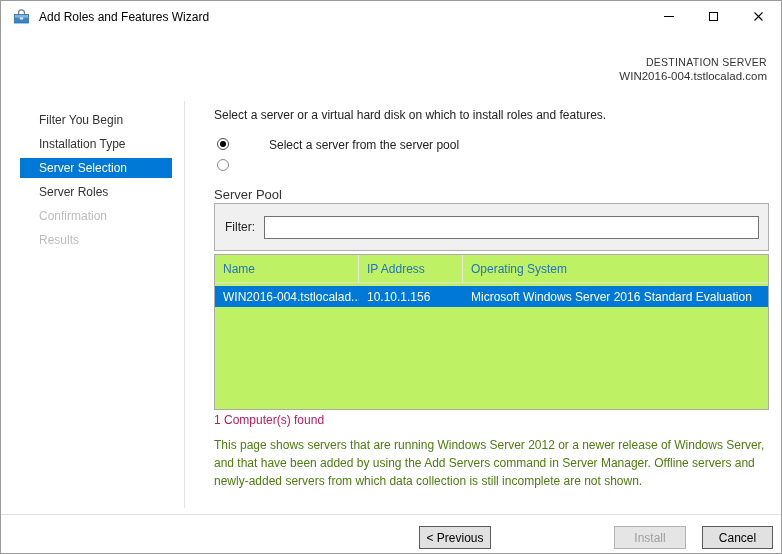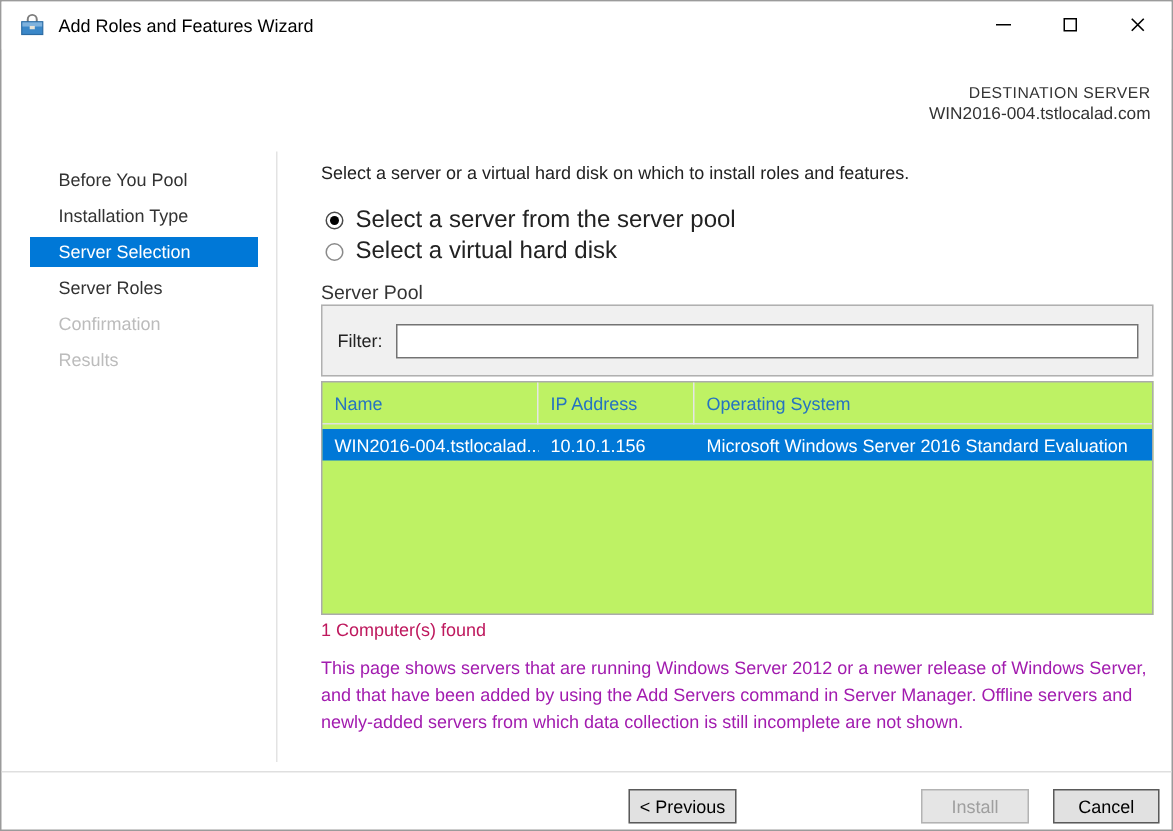--- a/index.html
+++ b/index.html
@@ -24,21 +24,21 @@
 
   
   .sidebar { position:absolute; left:0; top:109px; width:183px; }
   .side-item { height:20px; line-height:20px; margin:0 0 4px 19px; padding-left:19px; width:152px; font-size:12px; color:#333; cursor:default; }
   .side-item.selected { background:#0078d7; color:#fff; }
   .side-item.disabled { color:#bcbcbc; }
   .v-divider { position:absolute; left:183px; top:100px; width:1px; height:407px; background:#e3e3e3; }
 
   
   .intro { position:absolute; left:213px; top:107px; font-size:12px; color:#222; }
-  .radio-row { position:absolute; left:216px; display:flex; align-items:center; font-size:16px; color:#222; }
+  .radio-row { position:absolute; left:216px; display:flex; font-size:12px; color:#222;gap:32px; }
   .radio-row.r1 { top:137px; }
   .radio-row.r2 { top:158px; }
   .radio-circle { width:12px; height:12px; border:1px solid #4a4a4a; border-radius:50%; background:#fff; position:relative; margin-right:8px; flex:0 0 auto; }
   .radio-row.r2 .radio-circle { border-color:#8a8a8a; }
   .radio-circle.checked::after { content:""; position:absolute; left:2px; top:2px; width:6px; height:6px; border-radius:50%; background:#000; }
 
   .pool-title { position:absolute; left:213px; top:186px; font-size:13px; color:#333; }
   .filter-box { position:absolute; left:213px; top:202px; width:555px; height:48px; background:#f0f0f0; border:1px solid #b0b0b0; }
   .filter-label { position:absolute; left:10px; top:16px; font-size:12px; color:#222; }
   .filter-input { position:absolute; left:49px; top:12px; width:495px; height:23px; border:1px solid #737373; background:#fff; font-size:12px; padding:0 4px; font-family:inherit; }
@@ -49,21 +49,21 @@
   .th.c1 { width:144px; border-right:1px solid #e5e5e5; }
   .th.c2 { width:104px; border-right:1px solid #e5e5e5; }
   .th.c3 { flex:1; }
   .trow { display:flex; height:21px; margin-top:3px; background:#0078d7; color:#fff; align-items:center; cursor:default; }
   .td { font-size:12px; padding-left:8px; white-space:nowrap; overflow:hidden; }
   .td.c1 { width:144px; }
   .td.c2 { width:104px; }
   .td.c3 { flex:1; }
 
   .count { position:absolute; left:213px; top:412px; font-size:12px; color:#be185d; }
-  .note { position:absolute; left:213px; top:435px; width:560px; font-size:12px; color:#a21caf; line-height:18px; }
+  .note { position:absolute; left:213px; top:435px; width:560px; font-size:12px; color:#4d7c0f; line-height:18px; }
 
   
   .h-divider { position:absolute; left:0; top:513px; width:782px; height:1px; background:#dfdfdf; }
   .btn { position:absolute; top:525px; height:23px; font-size:12px; color:#000; background:#e1e1e1; border:1px solid #5a5a5a; font-family:inherit; text-align:center; cursor:default; }
   .btn.previous { left:418px; width:72px; }
   .btn.next { left:497px; width:76px; border:2px solid #0078d7; }
   .btn.install { left:613px; width:72px; border:1px solid #b3b3b3; color:#9f9f9f; background:#e5e5e5; }
   .btn.cancel { left:701px; width:71px; }
 </style>
 </head>
@@ -93,38 +93,37 @@
       </div>
     </div>
   </div>
 
   <div class="dest-block">
     <div class="dest-label">DESTINATION SERVER</div>
     <div class="dest-server">WIN2016-004.tstlocalad.com</div>
   </div>
 
   <div class="sidebar">
-    <div class="side-item">Before You Pool</div>
+    <div class="side-item">Filter You Begin</div>
     <div class="side-item">Installation Type</div>
     <div class="side-item selected">Server Selection</div>
     <div class="side-item">Server Roles</div>
     <div class="side-item disabled">Confirmation</div>
     <div class="side-item disabled">Results</div>
   </div>
   <div class="v-divider"></div>
 
   <div class="intro">Select a server or a virtual hard disk on which to install roles and features.</div>
 
   <div class="radio-row r1">
     <div class="radio-circle checked"></div>
     <span>Select a server from the server pool</span>
   </div>
   <div class="radio-row r2">
     <div class="radio-circle"></div>
-    <span>Select a virtual hard disk</span>
   </div>
 
   <div class="pool-title">Server Pool</div>
 
   <div class="filter-box">
     <div class="filter-label">Filter:</div>
     <input class="filter-input" type="text" value="" style="">
   </div>
 
   <div class="server-table">

